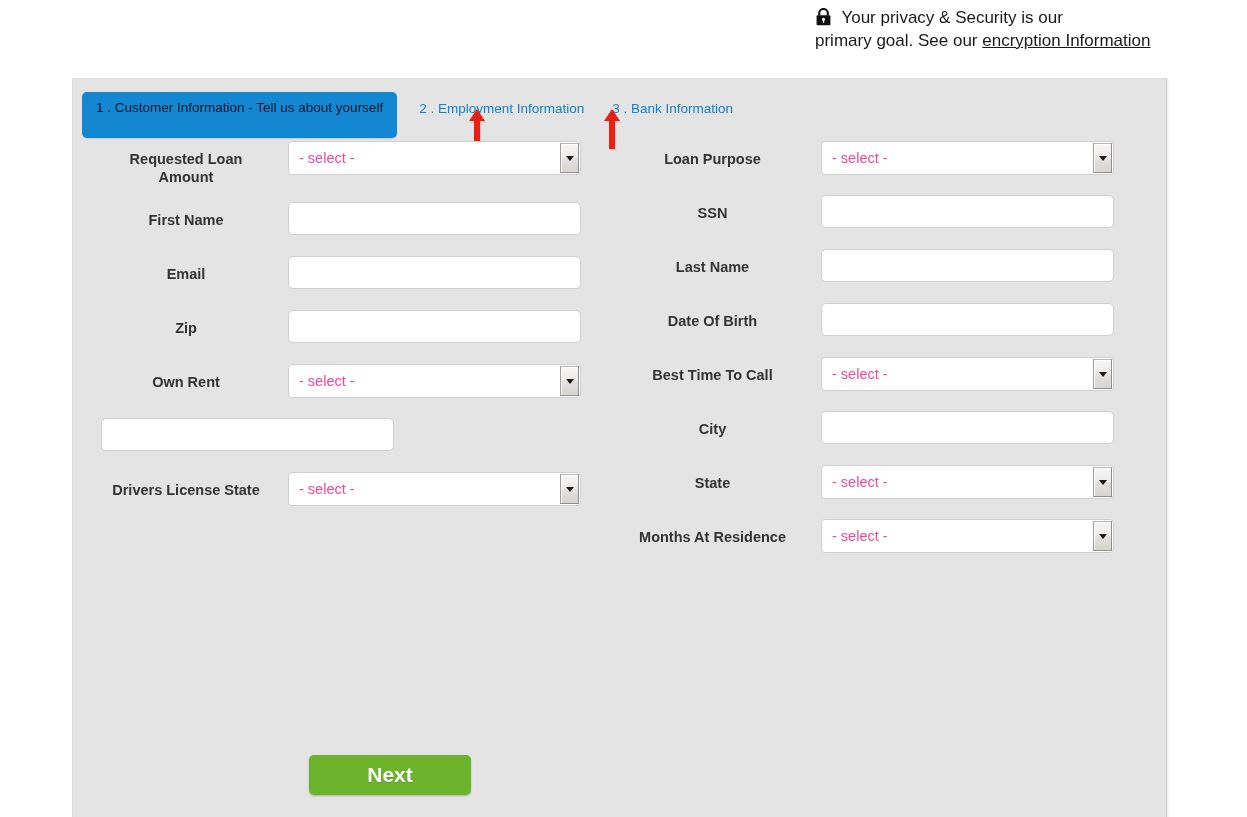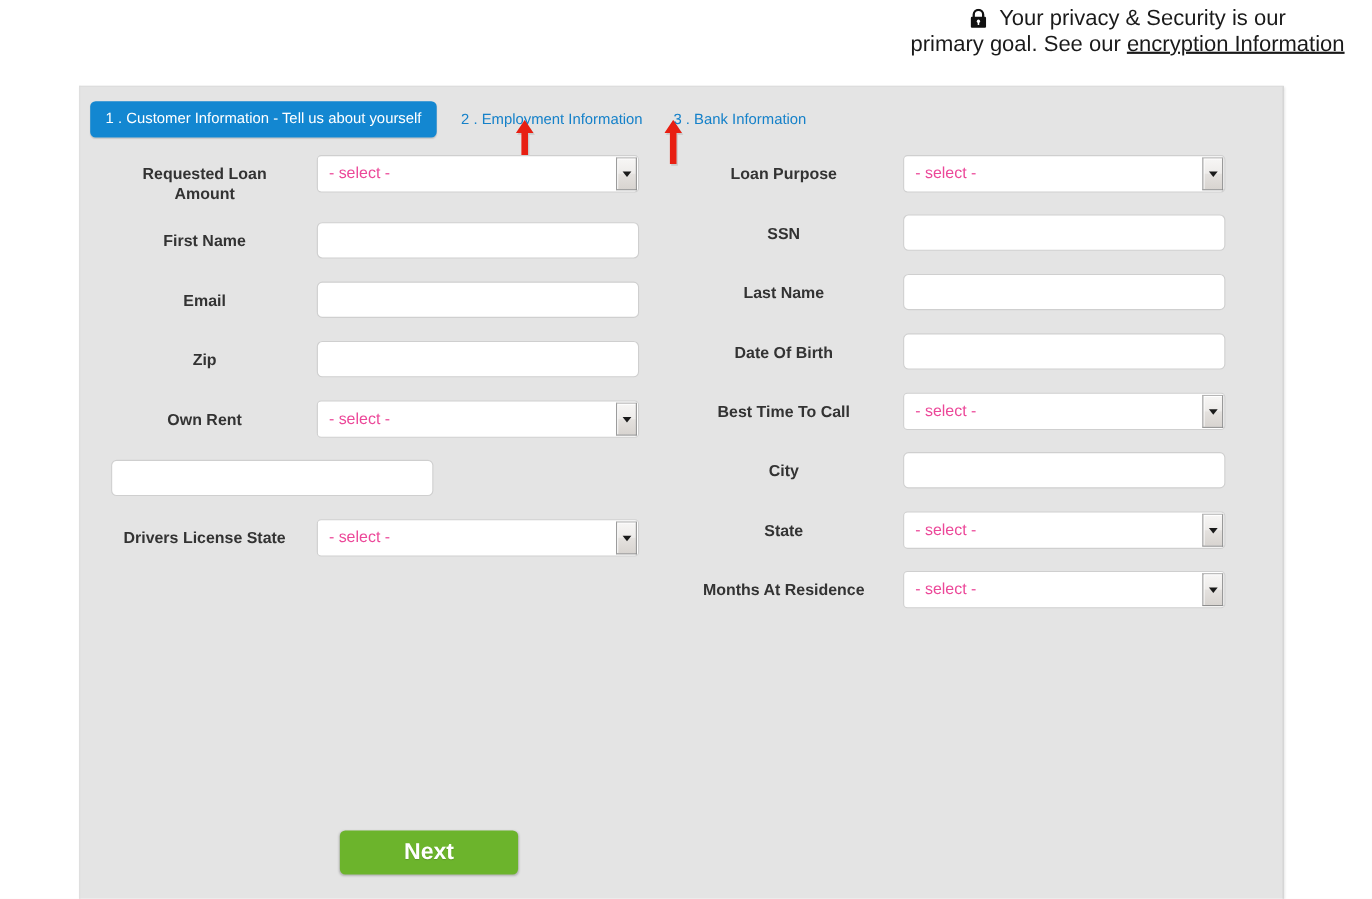--- a/index.html
+++ b/index.html
@@ -11,22 +11,22 @@
     font-family: "Liberation Sans", sans-serif;
     overflow: hidden;
   }
   #page { position: relative; width: 1247px; height: 817px; background:#fff; }
 
   
   .privacy {
     position: absolute;
     top: 6px; right: 12px;
     width: 420px;
-    text-align: center;
-    font-size: 20px;
+    text-align: left;
+    font-size: 17px;
     line-height: 23px;
     color: #1a1a1a;
   }
   .privacy .line { display: block; white-space: nowrap; }
   .lock-icon {
     display: inline-block;
     vertical-align: -3px;
     margin-right: 5px;
     width: 17px; height: 18px;
   }
@@ -58,23 +58,23 @@
     display: inline-block;
     vertical-align: top;
     font-size: 13.5px;
     line-height: 18px;
     color: #1581c9;
     cursor: pointer;
     white-space: nowrap;
   }
   .tab.active {
     background: #1387d1;
-    color: #ffffff;
+    color: #0f172a;
     border-radius: 5px;
-    padding: 7px 14px 8px 14px;
+    padding: 7px 14px 21px 14px;
     box-shadow: 0 1px 1px rgba(0,0,0,0.12);
   }
   .tab.plain { padding: 8px 0 0 0; margin-left: 22px; }
   .tab.plain.t3 { margin-left: 28px; }
 
   
   .ann-arrow {
     position: absolute;
     width: 18px; height: 42px;
     pointer-events: none;

